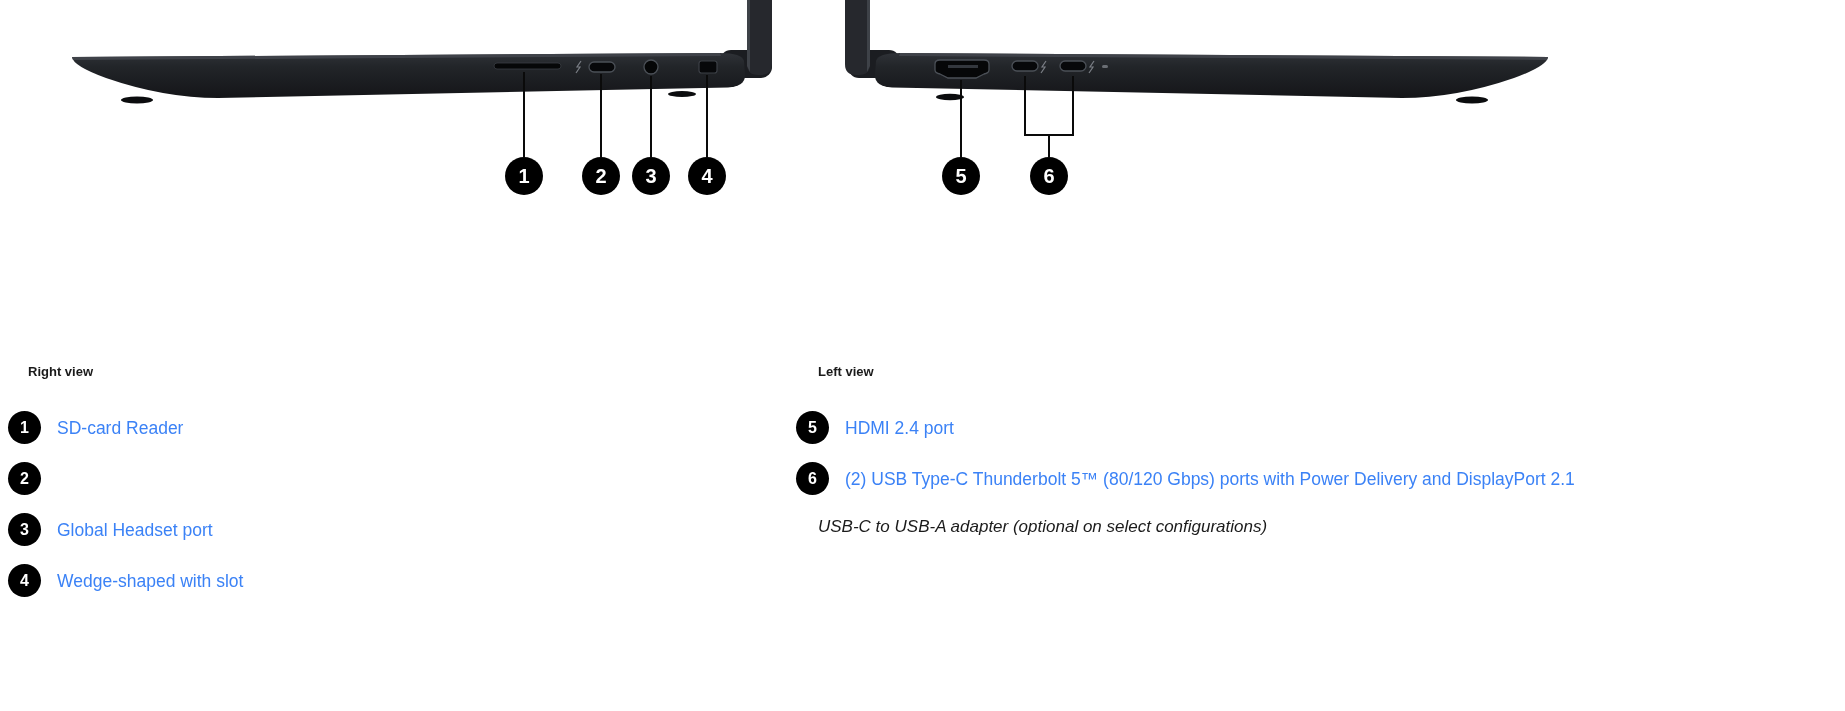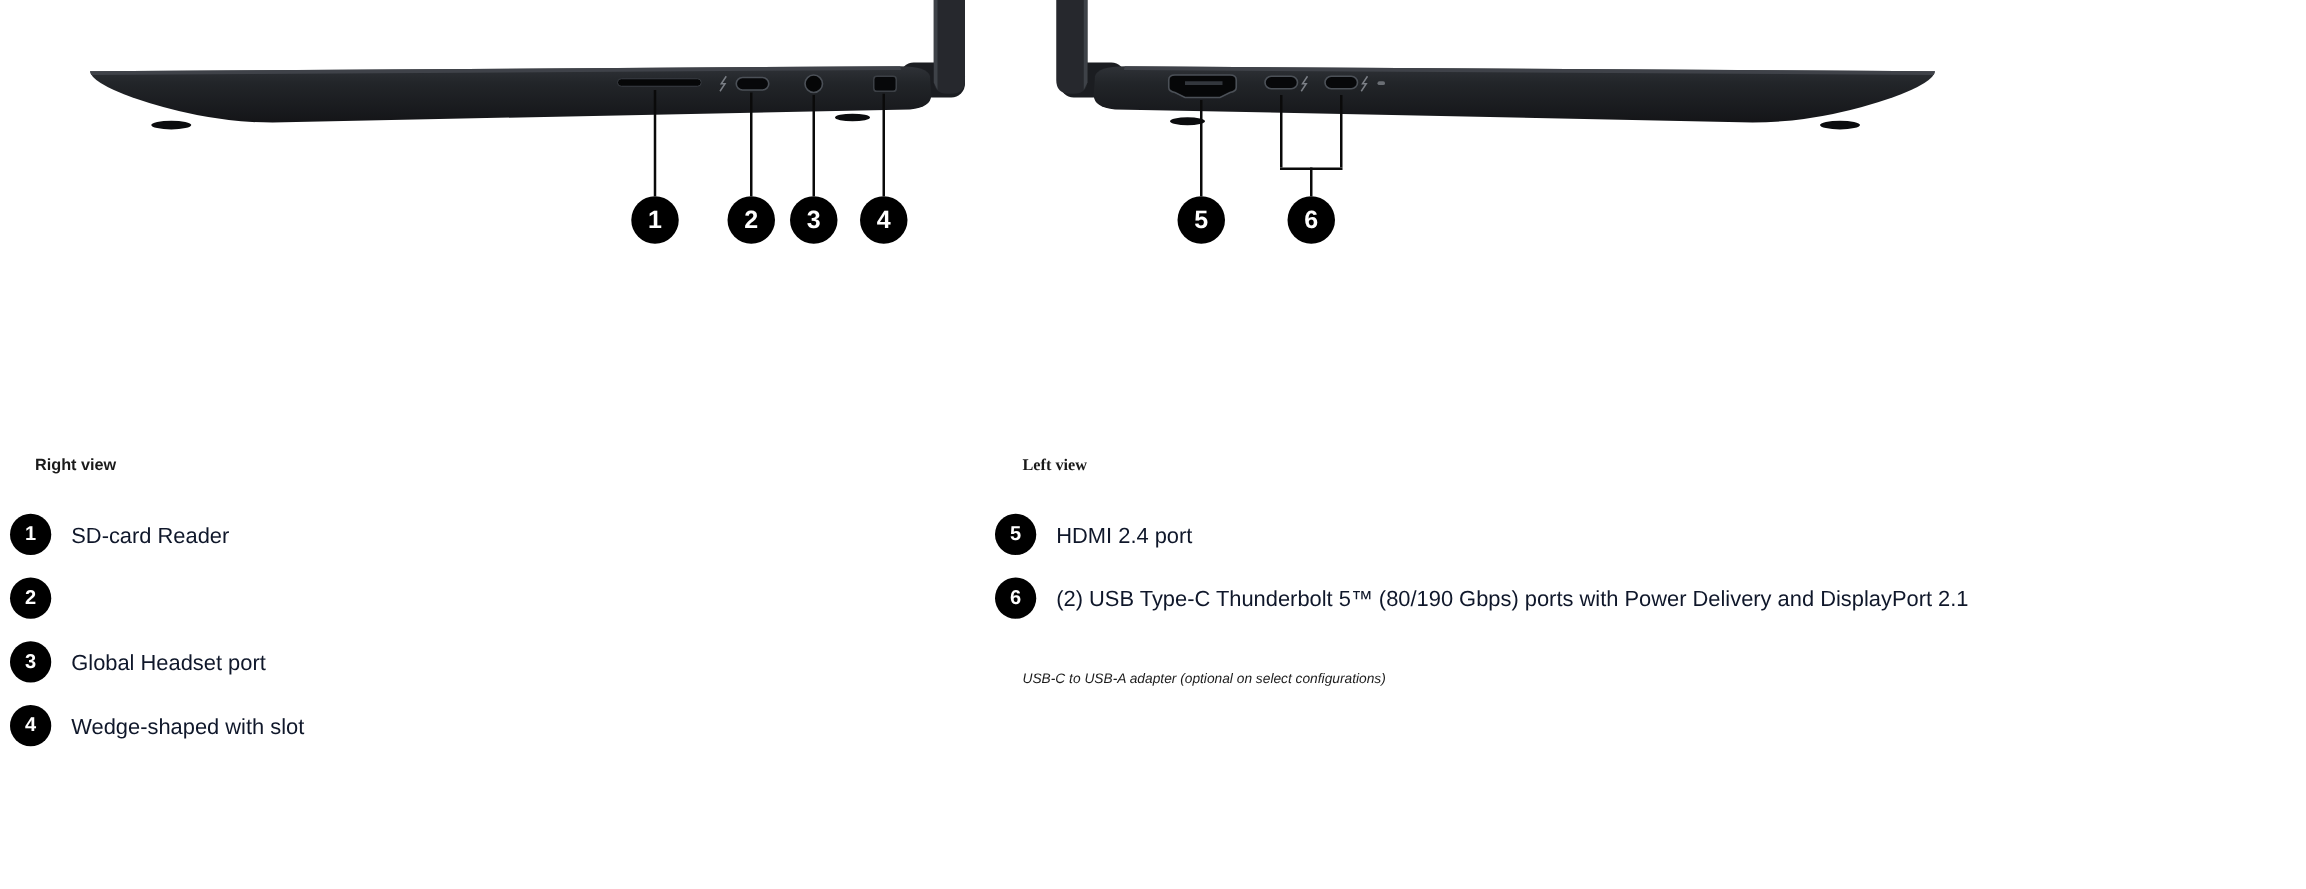--- a/index.html
+++ b/index.html
@@ -49,21 +49,21 @@
   .legend-right-view { left: 8px;  width: 770px; }
   .legend-left-view  { left: 796px; width: 1040px; }
   .legend h3 {
     font-size: 13px;
     font-weight: 700;
     color: #1a1a1a;
     line-height: 19px;
     margin-bottom: 30px;
   }
   .legend-right-view h3 { margin-left: 20px; }
-  .legend-left-view  h3 { margin-left: 22px; font-family: Liberation Serif, serif; }
+  .legend-left-view  h3 { margin-left: 22px; }
   .lrow {
     display: flex;
     align-items: center;
     gap: 16px;
     margin-bottom: 18px;
     white-space: nowrap;
   }
   .lnum {
     flex: 0 0 33px;
     width: 33px;
@@ -72,27 +72,27 @@
     background: #000000;
     color: #ffffff;
     font-size: 16px;
     font-weight: 700;
     display: flex;
     align-items: center;
     justify-content: center;
   }
   .ltext {
     font-size: 17.5px;
-    color: #0f172a;
+    color: #3b82f6;
     line-height: 22px;
   }
   .note {
     margin-left: 22px;
-    margin-top: 42px;
-    font-size: 11px;
+    margin-top: 22px;
+    font-size: 17px;
     font-style: italic;
     color: #1b1b1b;
     white-space: nowrap;
   }
 </style>
 </head>
 <body>
 
 <div class="stage">
 
@@ -190,18 +190,18 @@
   </div>
 
   <div class="legend legend-left-view">
     <h3>Left view</h3>
     <div class="lrow">
       <span class="lnum">5</span>
       <span class="ltext">HDMI 2.4 port</span>
     </div>
     <div class="lrow">
       <span class="lnum">6</span>
-      <span class="ltext">(2) USB Type-C Thunderbolt 5™ (80/190 Gbps) ports with Power Delivery and DisplayPort 2.1</span>
+      <span class="ltext">(2) USB Type-C Thunderbolt 5™ (80/120 Gbps) ports with Power Delivery and DisplayPort 2.1</span>
     </div>
     <div class="note">USB-C to USB-A adapter (optional on select configurations)</div>
   </div>
 
 </div>
 
 </body></html>

